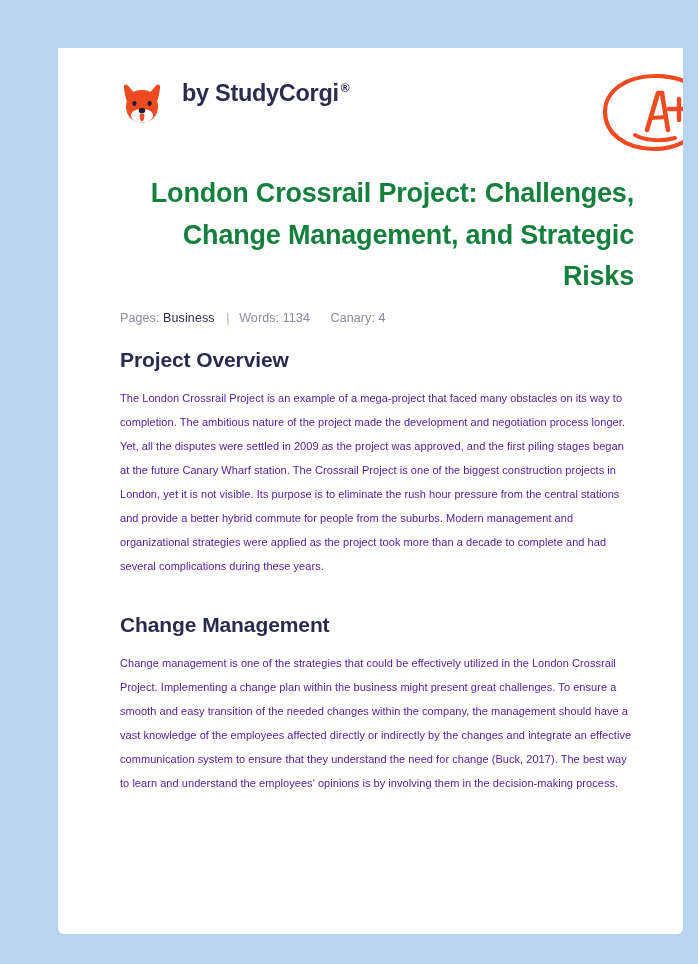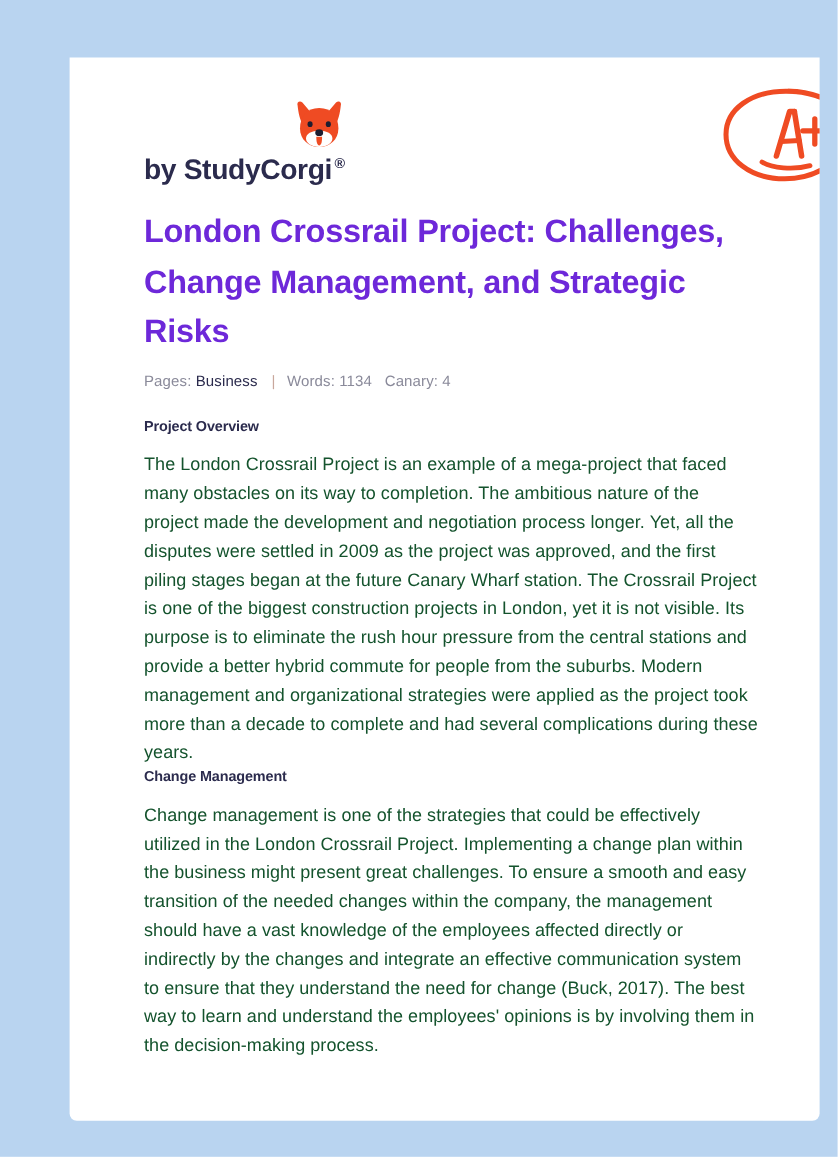--- a/index.html
+++ b/index.html
@@ -33,23 +33,22 @@
     left: 62px;
     top: 16px;
     width: 500px;
     height: 86px;
   }
   .brand {
     position: absolute;
     left: 0;
     top: 18px;
     display: flex;
-    align-items: flex-end;
-    gap: 4px;
-    flex-direction: column;
+    align-items: flex-start;
+    gap: 18px;
   }
   .corgi-logo {
     width: 44px;
     height: 44px;
     display: block;
   }
   .brand-text {
     font-size: 23.5px;
     font-weight: bold;
     color: #2b2b4d;
@@ -71,69 +70,70 @@
     left: 479px;
     top: 4px;
     width: 112px;
     height: 90px;
   }
   .grade-badge svg { display: block; }
 
   
   .doc-title {
     position: absolute;
-    left: 62px;
+    left: 76px;
     top: 125px;
     width: 500px;
     font-size: 27px;
     line-height: 41.5px;
     font-weight: bold;
-    color: #6d28d9;
+    color: #15803d;
     letter-spacing: -0.2px;
     margin: 0;
+    text-align: right;
   }
 
   .doc-meta {
     position: absolute;
     left: 62px;
     top: 263px;
     font-size: 12.5px;
     color: #8a8a9a;
     white-space: nowrap;
     letter-spacing: 0.1px;
   }
   .doc-meta .meta-topic-value {
     color: #2b2b4d;
     font-weight: normal;
   }
   .doc-meta .meta-sep {
     color: #c8a79c;
     margin: 0 6px 0 8px;
   }
-  .doc-meta .meta-words { margin-right: 7px; text-align: right; }
+  .doc-meta .meta-words { margin-right: 17px; text-align: right; }
 
   
   .doc-body {
     position: absolute;
     left: 62px;
     top: 300px;
     width: 512px;
   }
   .section-heading {
-    font-size: 12px;
+    font-size: 21px;
     font-weight: bold;
     color: #2b2b4d;
     margin: 0 0 14px 0;
     letter-spacing: -0.1px;
   }
-  .section-heading.spaced { }
+  .section-heading.spaced { margin-top: 35px; }
   .body-paragraph {
-    font-size: 15px;
+    font-size: 11px;
     line-height: 24px;
-    color: #14532d;
+    color: #4c1d95;
     margin: 0;
     letter-spacing: 0.05px;
   }
 </style>
 </head>
 <body>
 
 <div class="page-sheet">
 
   <div class="doc-header">

